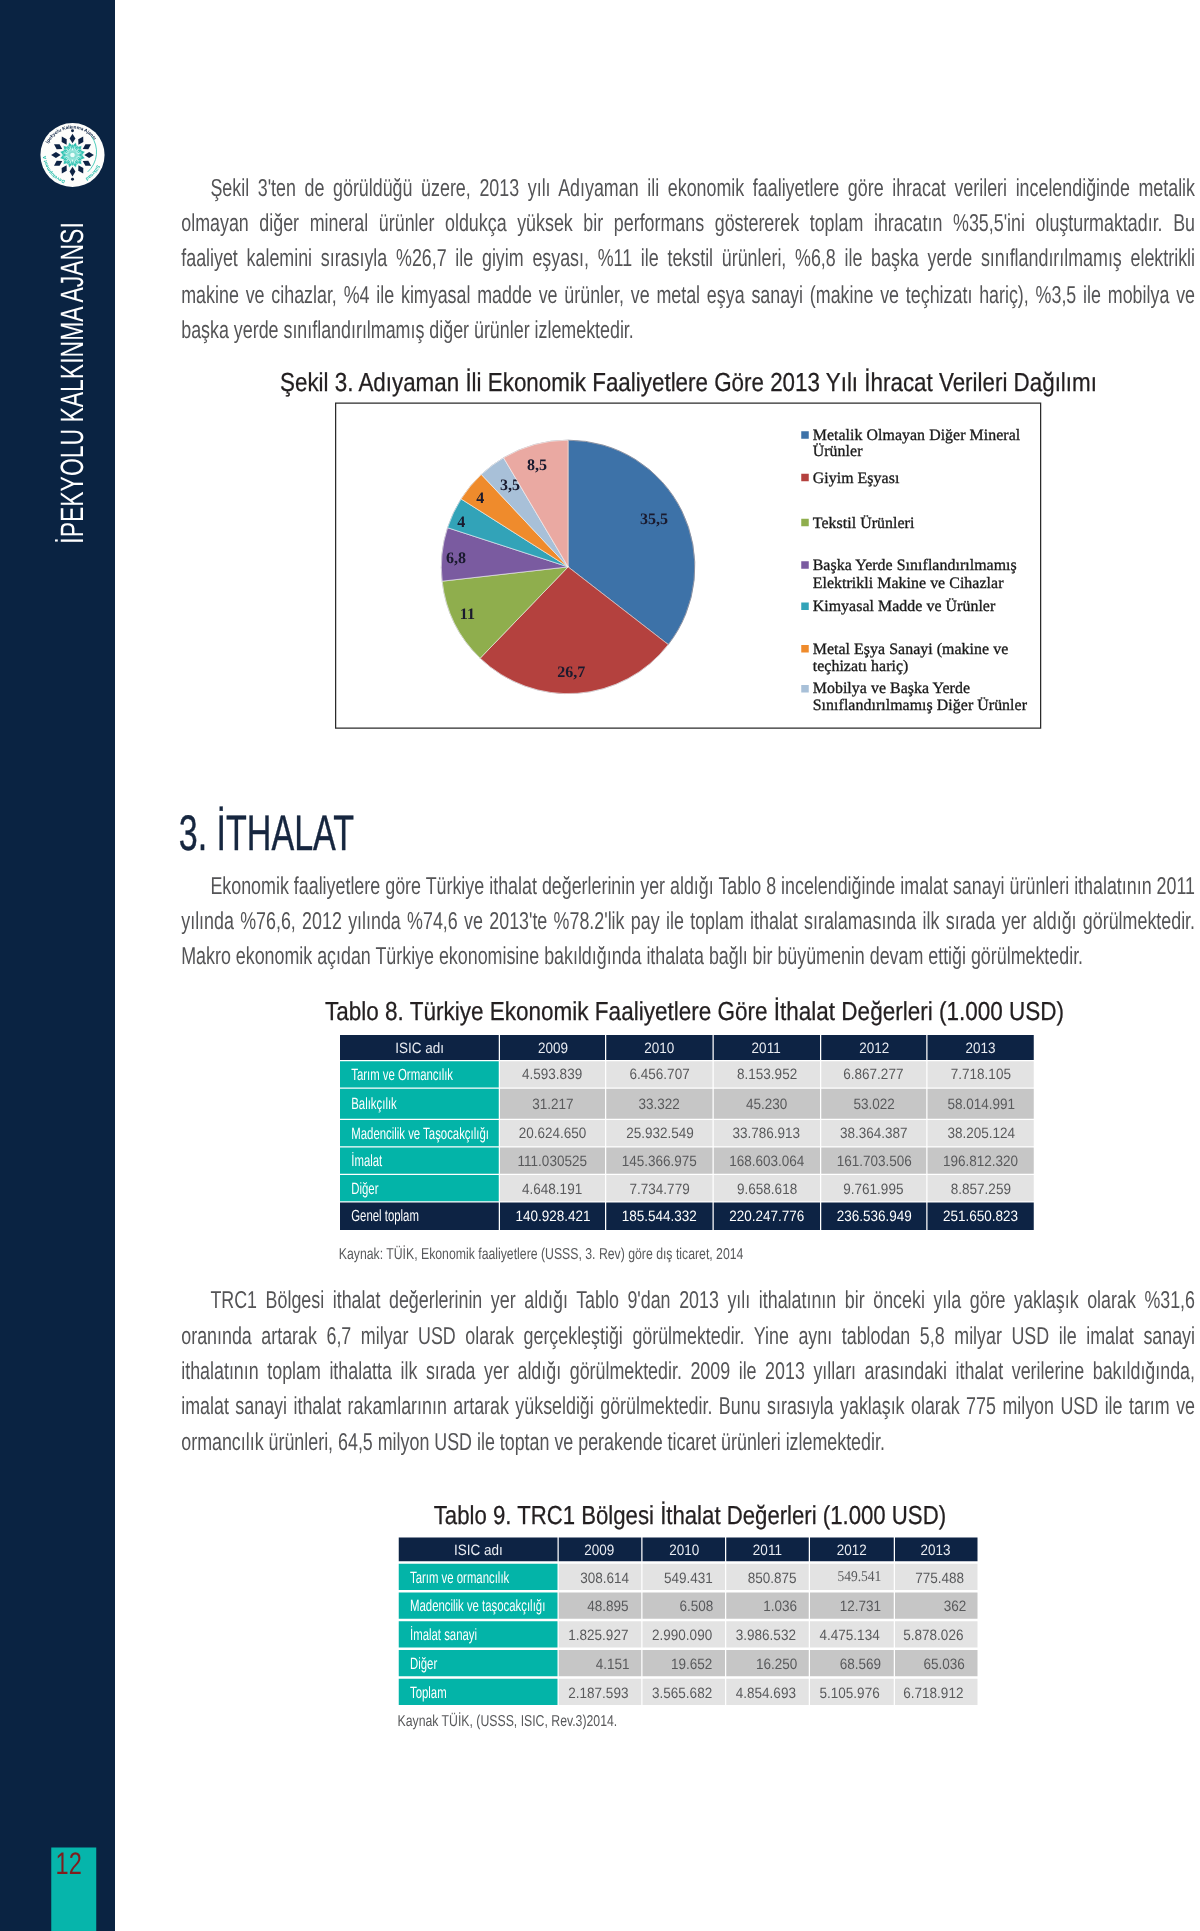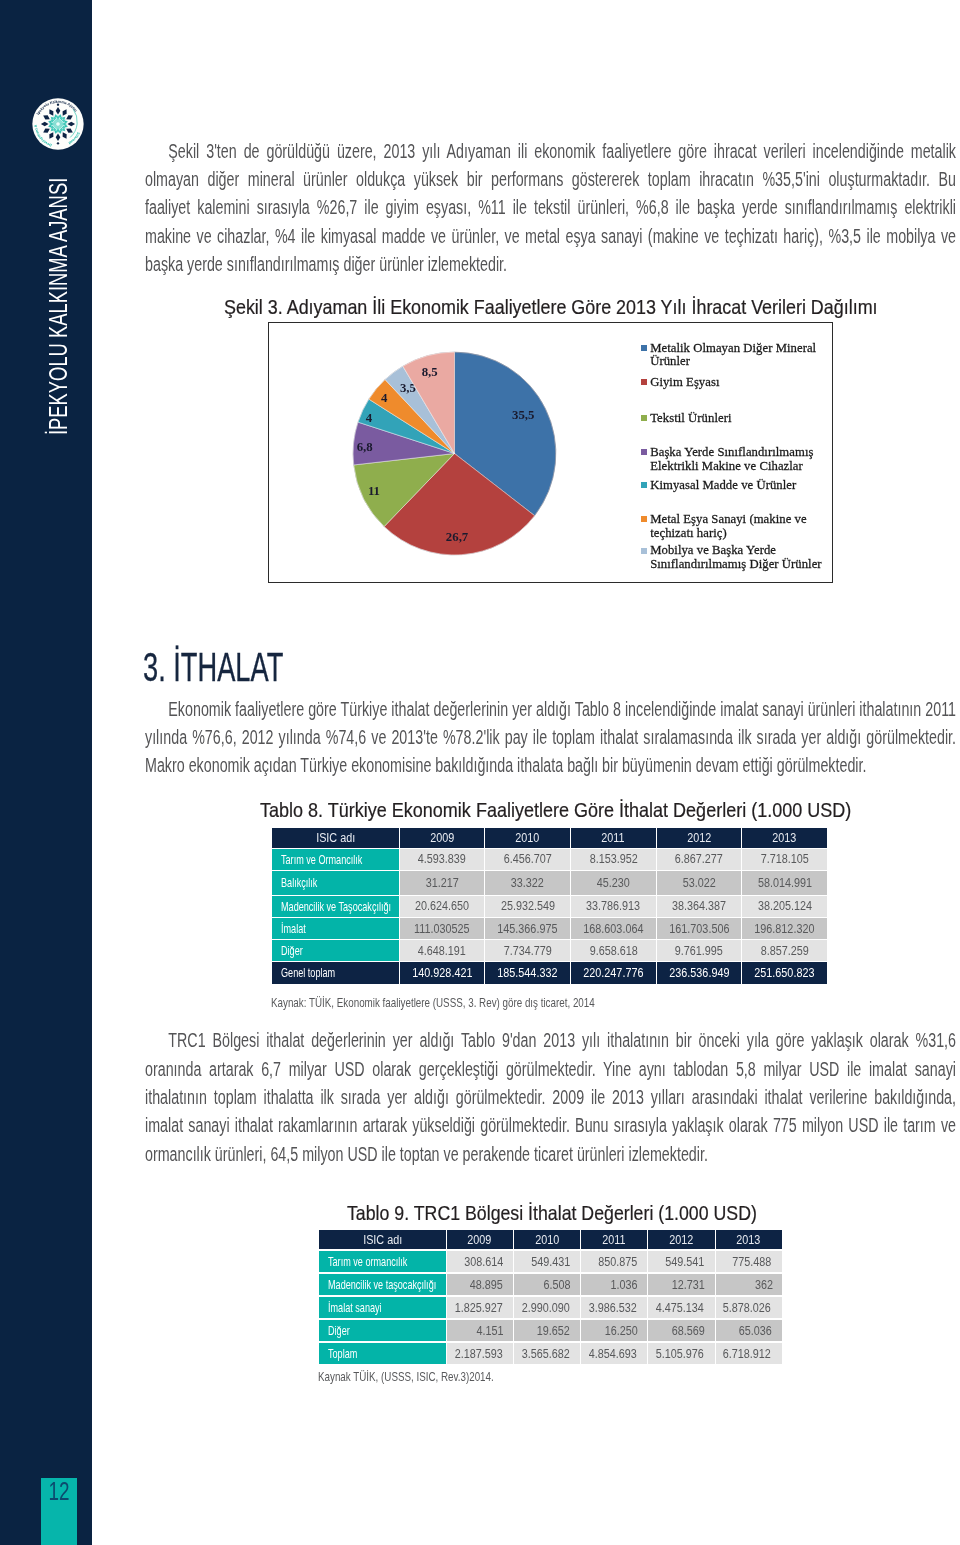--- a/index.html
+++ b/index.html
@@ -11,22 +11,22 @@
   
   #sidebar{position:absolute;left:0;top:0;width:91.5px;height:1545px;background:#0a2342;}
   #logo{position:absolute;left:31px;top:97px;width:54px;height:54px;}
   #logo svg{width:54px;height:54px;display:block;}
   #sidebar-vtext{position:absolute;left:43.5px;top:435px;height:26px;
         transform:rotate(-90deg);transform-origin:0 0;white-space:nowrap;}
   #sidebar-vtext span{color:#ffffff;font-size:25.8px;
         white-space:nowrap;display:inline-block;
         transform:scaleX(.712);transform-origin:left top;}
   #page-number{position:absolute;left:41px;top:1478px;width:36px;height:67px;
-        background:#06b5ab;color:#0c4a6e;font-size:25px;line-height:25px;
-        text-align:center;padding-top:1px;box-sizing:border-box;}
+        background:#06b5ab;color:#7f1d1d;font-size:25px;line-height:25px;
+        padding-top:1px;box-sizing:border-box;}
   #page-number span{display:inline-block;transform:scaleX(.755);}
 
   
   .body-par{position:absolute;color:#545456;font-size:19.6px;line-height:28.4px;
         transform:scaleX(.729);transform-origin:left top;width:1112.5px;}
   .body-par .ln{display:block;height:28.4px;text-align:justify;text-align-last:justify;
         overflow:visible;}
   .body-par .ln.last{text-align-last:left;}
   .body-par .ln.first{text-indent:32px;}
 
@@ -332,21 +332,21 @@
           <td class="hd" style="height: 19.9px;"><span>2010</span></td>
           <td class="hd" style="height: 19.9px;"><span>2011</span></td>
           <td class="hd" style="height: 19.9px;"><span>2012</span></td>
           <td class="hd" style="height: 19.9px;"><span>2013</span></td>
         </tr>
         <tr>
           <td class="lbl" style="height: 21px;"><span>Tarım ve ormancılık</span></td>
           <td class="num" style="height: 21px; text-align: right; padding-right: 8px; background: rgb(227, 227, 227);"><span>308.614</span></td>
           <td class="num" style="height: 21px; text-align: right; padding-right: 8px; background: rgb(227, 227, 227);"><span>549.431</span></td>
           <td class="num" style="height: 21px; text-align: right; padding-right: 8px; background: rgb(227, 227, 227);"><span>850.875</span></td>
-          <td class="num" style="height: 21px; text-align: right; padding-right: 8px; background: rgb(227, 227, 227);"><span>549.541</span></td>
+          <td class="num" style="height: 21px; text-align: right; padding-right: 8px; background: rgb(227, 227, 227); font-family: Liberation Serif, serif;"><span>549.541</span></td>
           <td class="num" style="height: 21px; text-align: right; padding-right: 8px; background: rgb(227, 227, 227);"><span>775.488</span></td>
         </tr>
         <tr>
           <td class="lbl2" style="height: 21px;"><span>Madencilik ve taşocakçılığı</span></td>
           <td class="num" style="height: 21px; text-align: right; padding-right: 8px; background: rgb(198, 198, 198);"><span>48.895</span></td>
           <td class="num" style="height: 21px; text-align: right; padding-right: 8px; background: rgb(198, 198, 198);"><span>6.508</span></td>
           <td class="num" style="height: 21px; text-align: right; padding-right: 8px; background: rgb(198, 198, 198);"><span>1.036</span></td>
           <td class="num" style="height: 21px; text-align: right; padding-right: 8px; background: rgb(198, 198, 198);"><span>12.731</span></td>
           <td class="num" style="height: 21px; text-align: right; padding-right: 8px; background: rgb(198, 198, 198);"><span>362</span></td>
         </tr>

